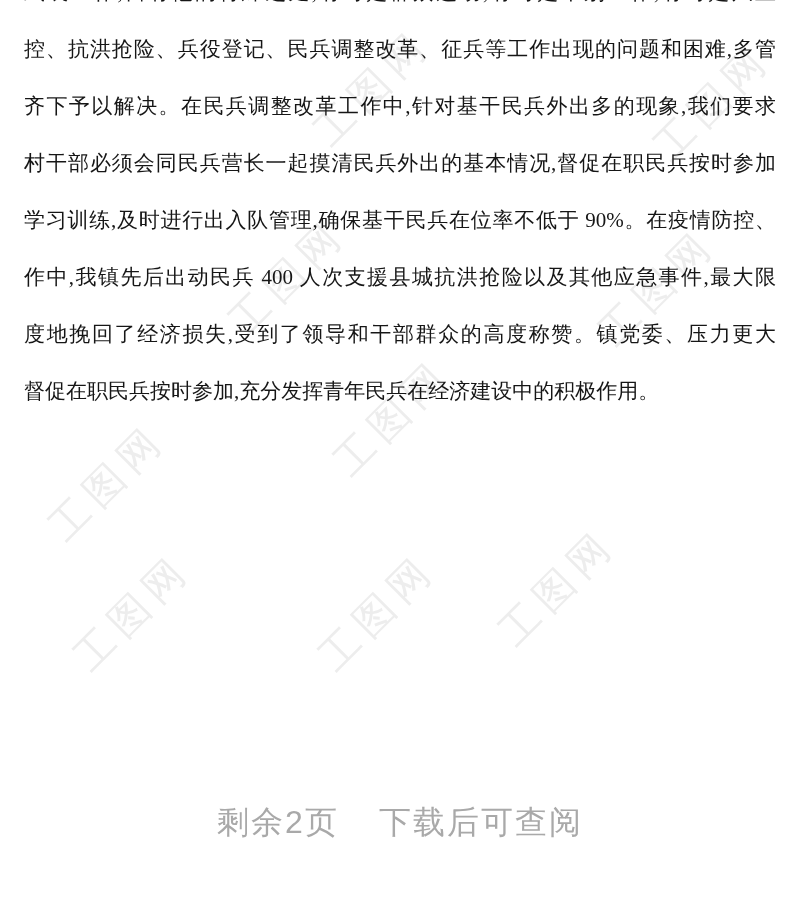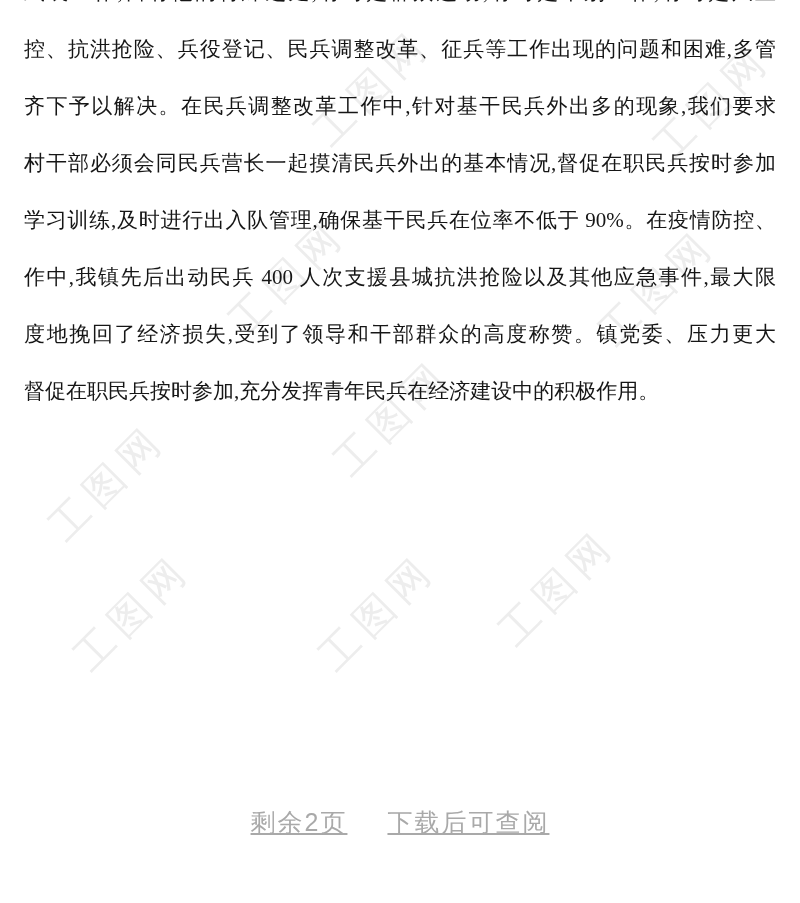--- a/index.html
+++ b/index.html
@@ -39,25 +39,24 @@
     text-align:justify;
     text-align-last:justify;
     -moz-text-align-last:justify;
   }
   
   .footer{
     position:absolute;
     left:0;right:0;top:800px;
     text-align:center;
     font-family:"Liberation Sans","DejaVu Sans",sans-serif;
-    font-size:25px;
+    font-size:32px;
     line-height:44px;
     color:#a9a9a9;
     letter-spacing:2px;
-    text-decoration:underline;
   }
   .footer .gap{margin-left:40px;}
 </style>
 </head>
 <body>
 
 <div class="page">
 
   <div class="wm-layer">
     <span class="wm" style="left:300px;top:60px;">工图网</span>

